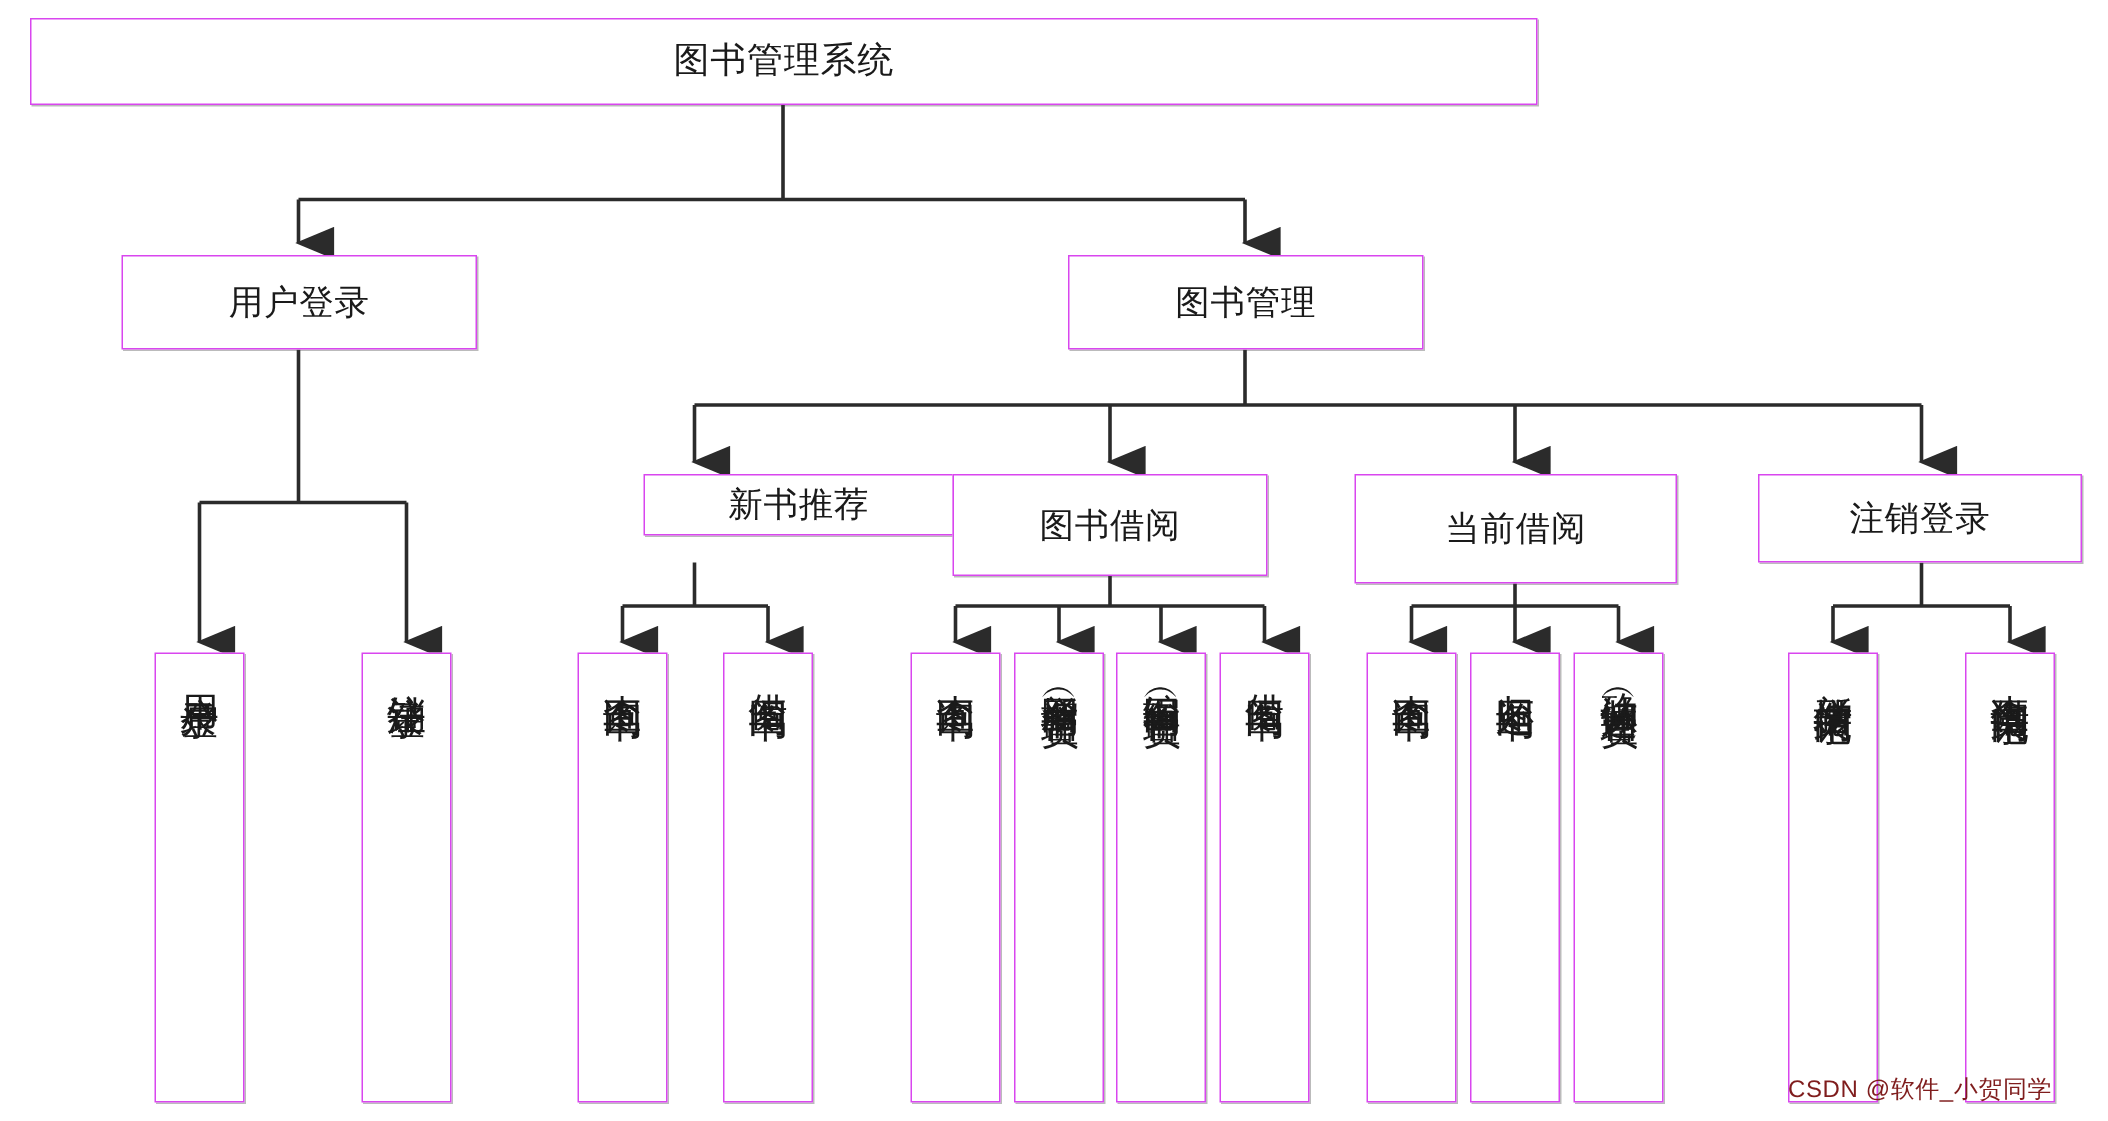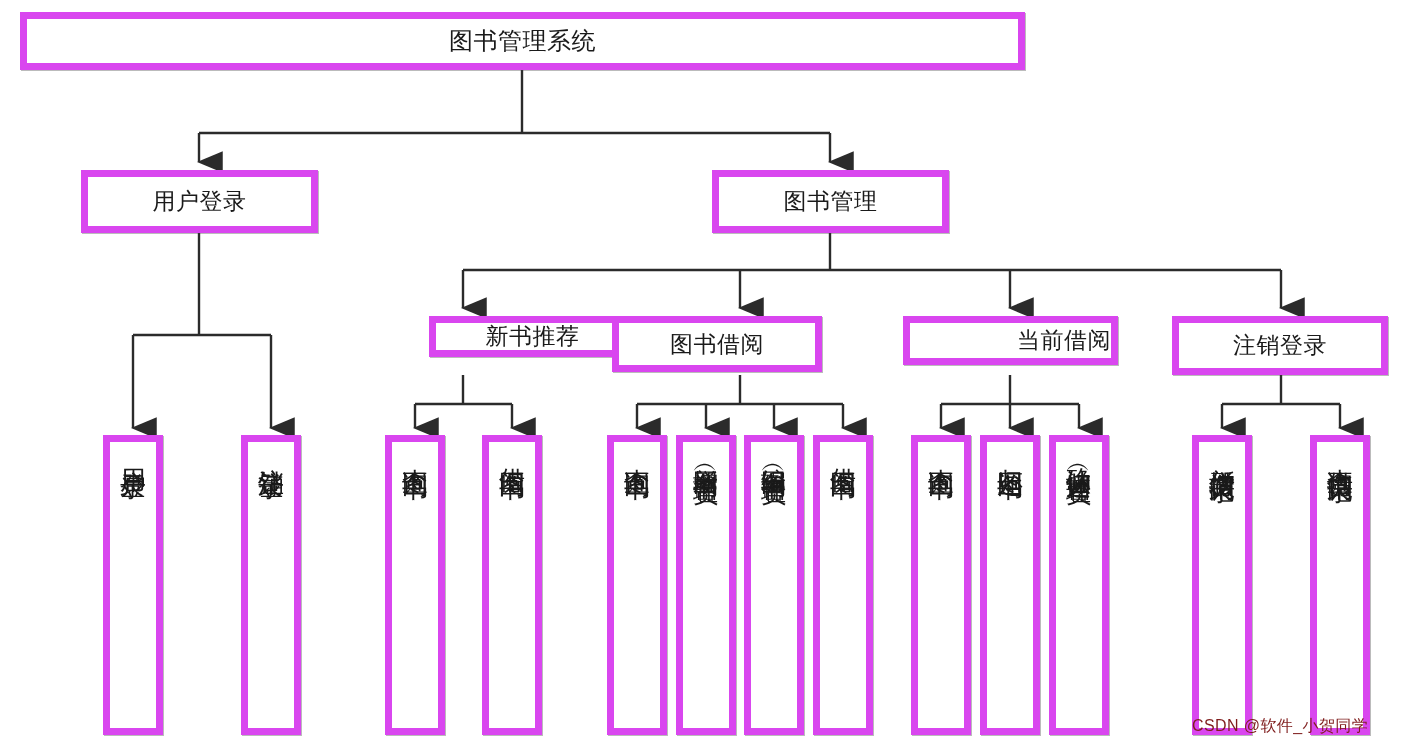--- a/index.html
+++ b/index.html
@@ -22,21 +22,21 @@
     position: absolute;
     left: 0;
     top: 0;
     width: 1405px;
     height: 747px;
     pointer-events: none;
   }
   .node {
     position: absolute;
     box-sizing: border-box;
-    border: 7px solid #d946ef;
+    border: 1px solid #d946ef;
     background: #ffffff;
     display: flex;
     align-items: center;
     justify-content: center;
     color: #1a1a1a;
     box-shadow: 1px 1px 0 rgba(60,60,60,0.35);
   }
   .node-label {
     display: block;
     letter-spacing: 0.5px;
@@ -140,24 +140,24 @@
   <div class="node horiz" style="left:81px; top:170px; width:237px; height:63px;">
     <span class="node-label">用户登录</span>
   </div>
   <div class="node horiz" style="left:712px; top:170px; width:237px; height:63px;align-items:center;">
     <span class="node-label">图书管理</span>
   </div>
 
   <div class="node horiz" style="left:381px; top:316px; width:207px; height:41px;margin-left:48px;">
     <span class="node-label">新书推荐</span>
   </div>
-  <div class="node horiz" style="left:612px; top:316px; width:210px; height:56px;text-align:right;">
+  <div class="node horiz" style="left:635px; top:316px; width:210px; height:68px;text-align:right;">
     <span class="node-label">图书借阅</span>
   </div>
-  <div class="node horiz" style="left:903px; top:316px; width:215px; height:49px;justify-content:flex-end;">
+  <div class="node horiz" style="left:903px; top:316px; width:215px; height:73px;">
     <span class="node-label">当前借阅</span>
   </div>
   <div class="node horiz" style="left:1172px; top:316px; width:216px; height:59px;">
     <span class="node-label">注销登录</span>
   </div>
 
   <div class="node vert" style="left:103px; top:435px; width:60px; height:300px;">
     <span class="node-label">用户登录</span>
   </div>
   <div class="node vert" style="left:241px; top:435px; width:60px; height:300px;">

